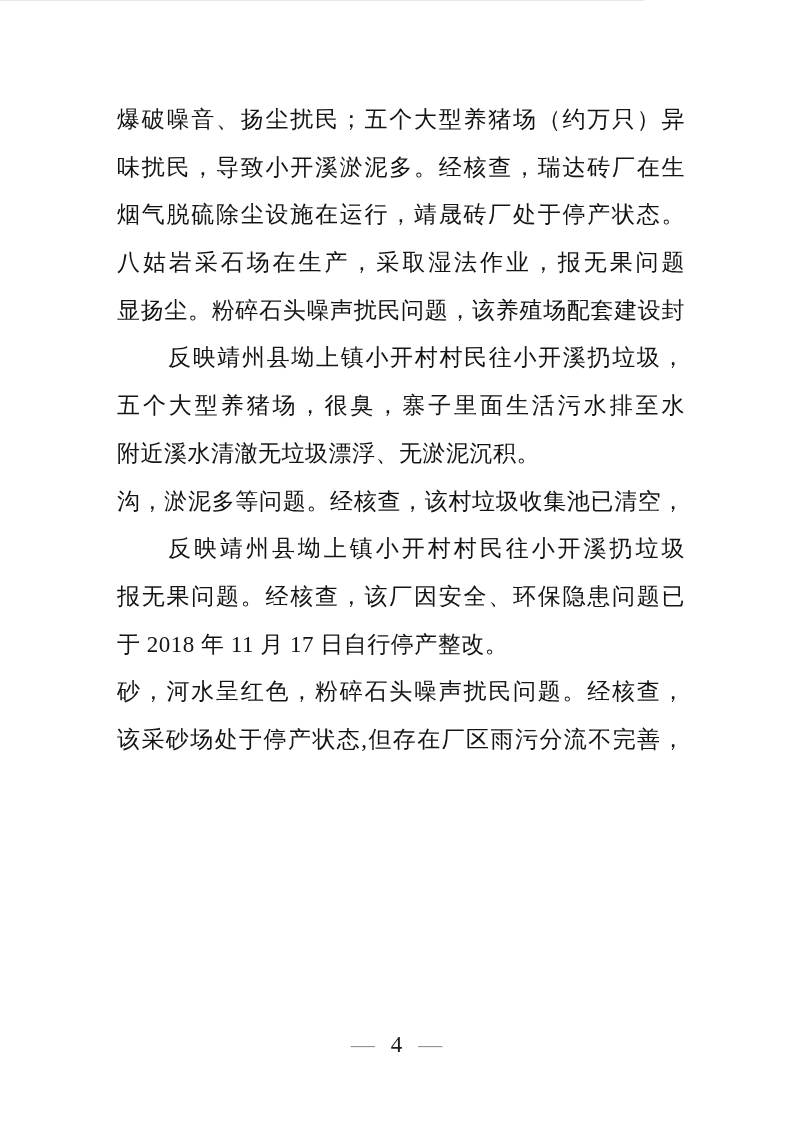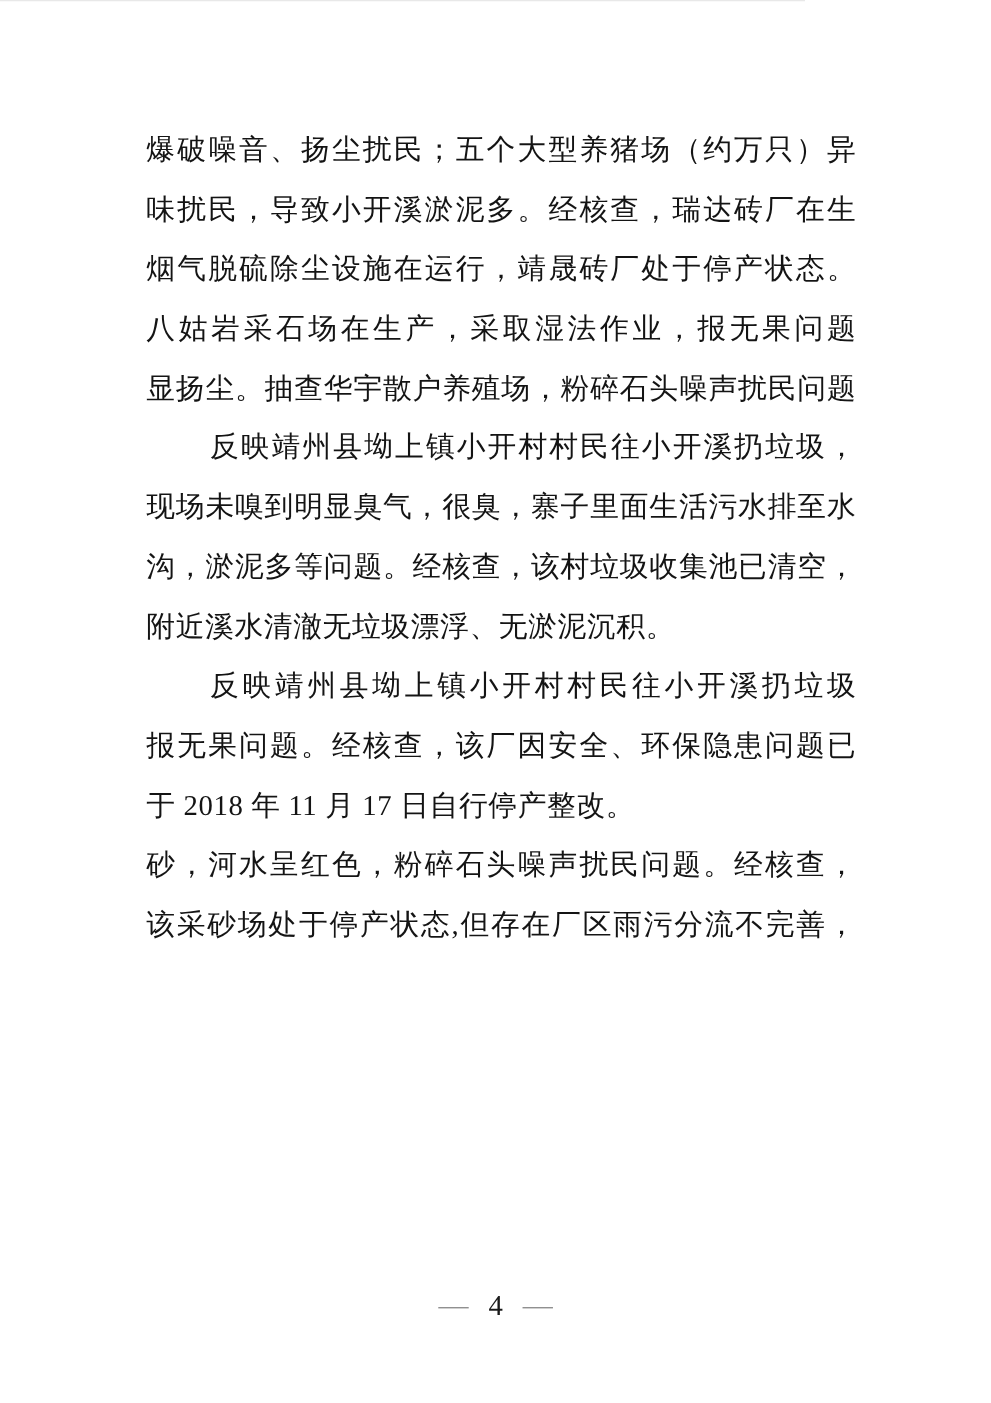--- a/index.html
+++ b/index.html
@@ -76,25 +76,25 @@
 </head>
 <body>
 
 <div class="page">
 
   <div class="text-block">
     <div class="line">爆破噪音、扬尘扰民；五个大型养猪场（约万只）异</div>
     <div class="line">味扰民，导致小开溪淤泥多。经核查，瑞达砖厂在生产，</div>
     <div class="line">烟气脱硫除尘设施在运行，靖晟砖厂处于停产状态。</div>
     <div class="line">八姑岩采石场在生产，采取湿法作业，报无果问题</div>
-    <div class="line">显扬尘。抽查华宇散户养殖场，粉碎石头噪声扰民问题</div>
+    <div class="line">显扬尘。粉碎石头噪声扰民问题，该养殖场配套建设封</div>
     <div class="line indent">反映靖州县坳上镇小开村村民往小开溪扔垃圾，</div>
-    <div class="line">现场未嗅到明显臭气，很臭，寨子里面生活污水排至水</div>
+    <div class="line">五个大型养猪场，很臭，寨子里面生活污水排至水</div>
+    <div class="line para-end">附近溪水清澈无垃圾漂浮、无淤泥沉积。</div>
     <div class="line">沟，淤泥多等问题。经核查，该村垃圾收集池已清空，</div>
-    <div class="line para-end">附近溪水清澈无垃圾漂浮、无淤泥沉积。</div>
     <div class="line indent">反映靖州县坳上镇小开村村民往小开溪扔垃圾</div>
     <div class="line">报无果问题。经核查，该厂因安全、环保隐患问题已</div>
     <div class="line para-end">于 2018 年 11 月 17 日自行停产整改。</div>
     <div class="line">砂，河水呈红色，粉碎石头噪声扰民问题。经核查，</div>
     <div class="line">该采砂场处于停产状态,但存在厂区雨污分流不完善，</div>
   </div>
 
   <div class="footer">
     <span class="dash">—</span>
     <span class="num">4</span>

